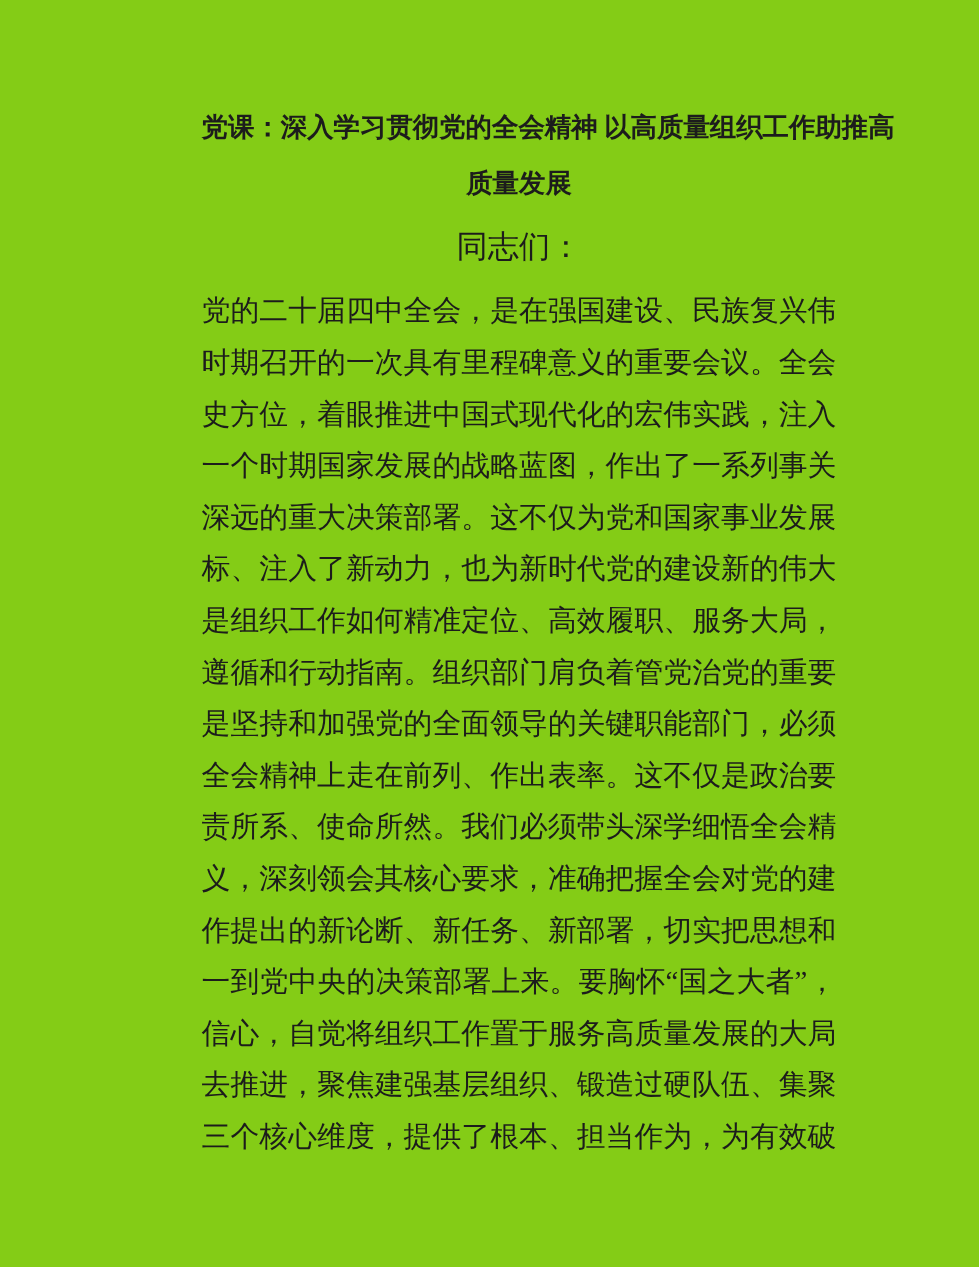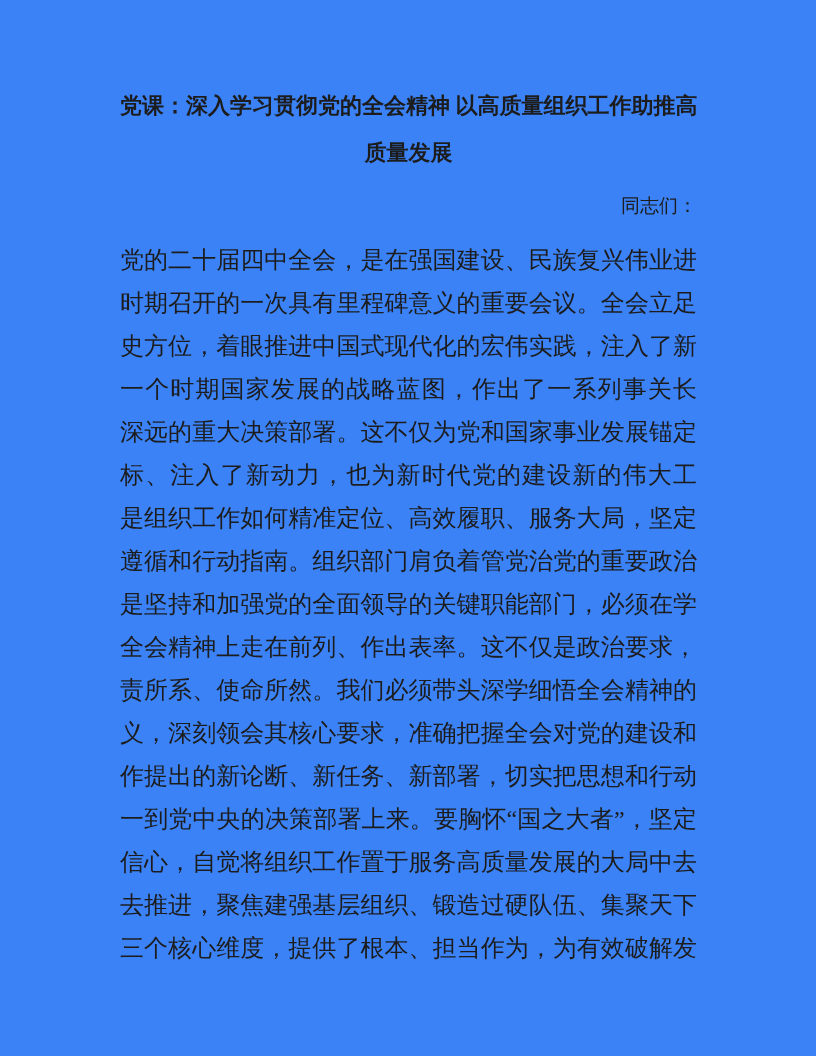--- a/index.html
+++ b/index.html
@@ -4,44 +4,45 @@
 <style>
   html, body {
     margin: 0;
     padding: 0;
     background: #ffffff;
   }
   .page {
     position: relative;
     width: 816px;
     height: 1056px;
-    background: #3b82f6;
+    background: #84cc16;
     color: #1c1c1c;
     font-family: "Liberation Serif", "DejaVu Serif", serif;
     overflow: hidden;
     box-sizing: border-box;
+    padding-left: 48px;
   }
   .content {
     padding: 0 119px 0 120px; 
   }
   .doc-title {
     margin-top: 82px;
     text-align: center;
     font-weight: bold;
     font-size: 22px;
     line-height: 47px;
   }
   .title-line {
     white-space: nowrap; 
   }
   .salutation {
     margin-top: 8px;
-    font-size: 19px;
+    font-size: 26px;
     line-height: 43px;
-    text-align: right;
+    text-align: center;
   }
   .paragraph {
     margin-top: 12px;
   }
   .para-line {
     font-size: 24px;
     line-height: 43px;
     height: 43px;
     overflow: hidden;
     text-align: justify;

